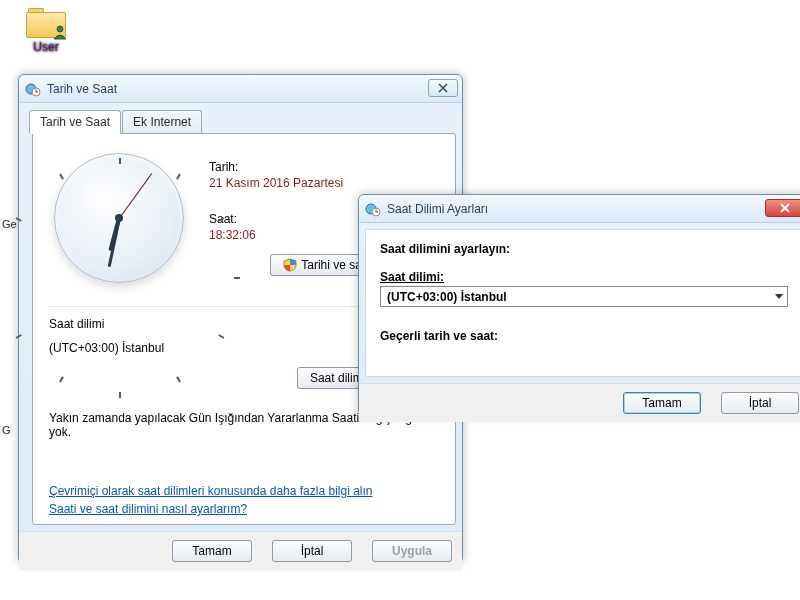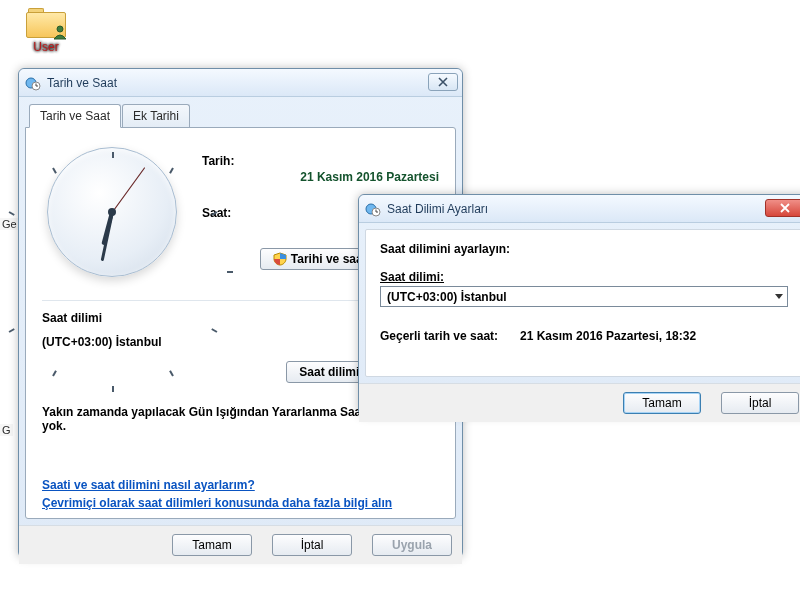--- a/index.html
+++ b/index.html
@@ -38,21 +38,21 @@
     width: 16px; height: 6px;
     background: #f3d27a; border: 1px solid #c9a03a;
     border-bottom: none; border-radius: 2px 2px 0 0;
   }
   .desktop-icon .person {
     position: absolute; bottom: -2px; right: -2px;
     width: 16px; height: 16px;
   }
   .desktop-icon span {
     display: block; margin-top: 2px;
-    color: #b91c1c; text-shadow: 0 0 3px #000, 0 0 3px #000;
+    color: #701a75; text-shadow: 0 0 3px #000, 0 0 3px #000;
   }
   
   .edge-letter {
     position: absolute; left: 0;
     font-size: 11px; color: #2b2b2b; background: rgba(240,240,240,0.6);
     padding: 0 2px;
   }
 
   
   .window {
@@ -97,21 +97,21 @@
   }
   .window-body {
     background: #fff;
     margin: 6px;
     border: 1px solid #cfd8e2;
     border-radius: 2px;
     position: relative;
   }
 
   
-  #dt-window { top: 68px; left: 18px; width: 445px; height: 490px; }
+  #dt-window { top: 74px; left: 18px; width: 445px; height: 490px; }
   .tabs {
     display: flex; gap: 0; margin: 6px 6px 0 10px;
     position: relative; top: 1px;
   }
   .tab {
     border: 1px solid #9aaabb;
     border-bottom: none;
     background: linear-gradient(#f3f7fc, #e3ecf5);
     padding: 4px 10px;
     border-radius: 3px 3px 0 0;
@@ -119,27 +119,26 @@
     cursor: pointer;
     color: #2b2b2b;
   }
   .tab.active {
     background: #fff;
     border-bottom: 1px solid #fff;
     position: relative; z-index: 2;
   }
   .tabpanel {
     border: 1px solid #9aaabb;
-    margin: 0 6px 6px 6px;
+    margin: 0 6px 6px 13px;
     padding: 14px 16px 10px 16px;
     background: #fff;
     border-radius: 0 3px 3px 3px;
     min-height: 392px;
     position: relative;
-    font-weight: bold;
   }
   .dt-upper { display: flex; }
   .clock-wrap {
     width: 140px; height: 140px;
     position: relative;
     margin-right: 20px;
   }
   .clock {
     width: 130px; height: 130px;
     border-radius: 50%;
@@ -154,21 +153,21 @@
     width: 2px; height: 6px; background: #4a5a6a;
     transform-origin: 1px 60px;
   }
   .hand { position: absolute; left: 50%; top: 50%; background: #2b3a4a; transform-origin: bottom center; border-radius: 2px; }
   .hand.hour { width: 4px; height: 34px; margin-left: -2px; margin-top: -34px; }
   .hand.min  { width: 3px; height: 50px; margin-left: -1.5px; margin-top: -50px; }
   .hand.sec  { width: 1px; height: 55px; margin-left: -0.5px; margin-top: -55px; background: #6b2b2b; }
   .clock .center-dot { position: absolute; left: 50%; top: 50%; width: 8px; height: 8px; margin: -4px; background: #2b3a4a; border-radius: 50%; }
   .info-col { flex: 1; padding-top: 4px; }
   .info-col .lbl { margin-top: 8px; color: #000; }
-  .info-col .val { margin-top: 2px; color: #14532d; text-align: right; }
+  .info-col .val { margin-top: 2px; color: #7f1d1d; }
   .btn {
     display: inline-flex; align-items: center; justify-content: center;
     min-width: 80px; height: 22px;
     padding: 0 12px;
     border: 1px solid #8a98a7;
     border-radius: 3px;
     background: linear-gradient(#fdfdfe, #e6ebf1);
     cursor: pointer;
     color: #000;
   }
@@ -246,21 +245,21 @@
       <div class="winbtn">
         <svg width="10" height="10" viewBox="0 0 10 10">
           <path d="M1 1 L9 9 M9 1 L1 9" stroke="#3b5168" stroke-width="1.6"></path>
         </svg>
       </div>
     </div>
   </div>
 
   <div class="tabs">
     <div class="tab active">Tarih ve Saat</div>
-    <div class="tab">Ek Tarihi</div>
+    <div class="tab">Ek Internet</div>
   </div>
 
   <div class="tabpanel">
     <div class="dt-upper">
       <div class="clock-wrap">
         <div class="clock">
             <div class="tick" style="transform: rotate(330deg) translateY(-60px);"></div>
             <div class="tick" style="transform: rotate(300deg) translateY(-60px);"></div>
             <div class="tick" style="transform: rotate(240deg) translateY(-60px);"></div>
             <div class="tick" style="transform: rotate(210deg) translateY(-60px);"></div>
@@ -299,22 +298,22 @@
     <hr class="group-sep" style="margin-top:18px">
     <div class="tz-label">Saat dilimi</div>
     <div class="tz-val">(UTC+03:00) İstanbul</div>
     <div class="change-tz-btn-row">
       <span class="btn">Saat dilimini değiştir...</span>
     </div>
 
     <div class="dst-note">Yakın zamanda yapılacak Gün Işığından Yararlanma Saati değişikliği yok.</div>
 
     <div class="links">
+      <span class="link">Çevrimiçi olarak saat dilimleri konusunda daha fazla bilgi alın</span>
       <span class="link">Saati ve saat dilimini nasıl ayarlarım?</span>
-      <span class="link">Çevrimiçi olarak saat dilimleri konusunda daha fazla bilgi alın</span>
     </div>
   </div>
 
   <div class="dialog-buttons">
     <span class="btn">Tamam</span>
     <span class="btn">İptal</span>
     <span class="btn disabled">Uygula</span>
   </div>
 </div>
 
@@ -336,20 +335,19 @@
   </div>
   <div class="window-body">
     <div class="tz-instruction">Saat dilimini ayarlayın:</div>
     <div class="tz-field-lbl">Saat dilimi:</div>
     <div class="select">
       <span>(UTC+03:00) İstanbul</span>
       <span class="arrow"></span>
     </div>
     <div class="current-row">
       <div class="k">Geçerli tarih ve saat:</div>
-      <div>21 Kasım 2016 Pazartesi, 18:32</div>
     </div>
   </div>
   <div class="dialog-buttons">
     <span class="btn" style="border-color:#3c7fb1; box-shadow:0 0 0 1px #a6d3f5 inset">Tamam</span>
     <span class="btn">İptal</span>
   </div>
 </div>
 
 </body></html>

